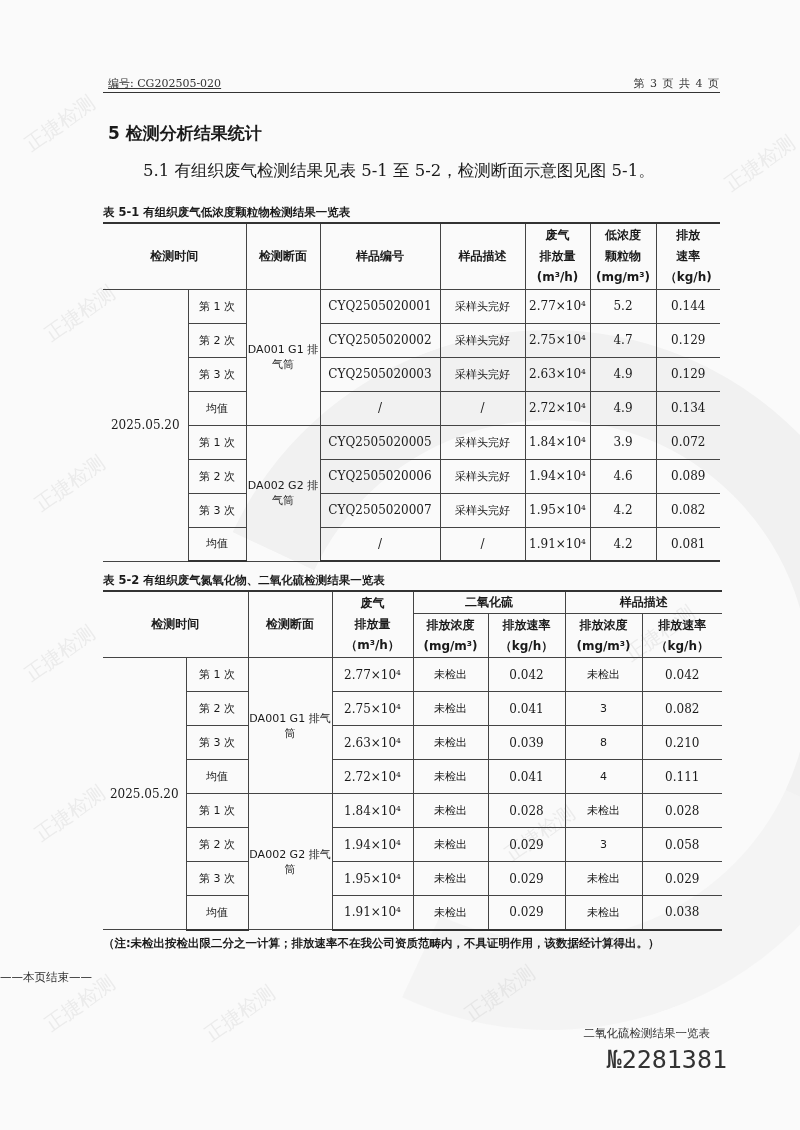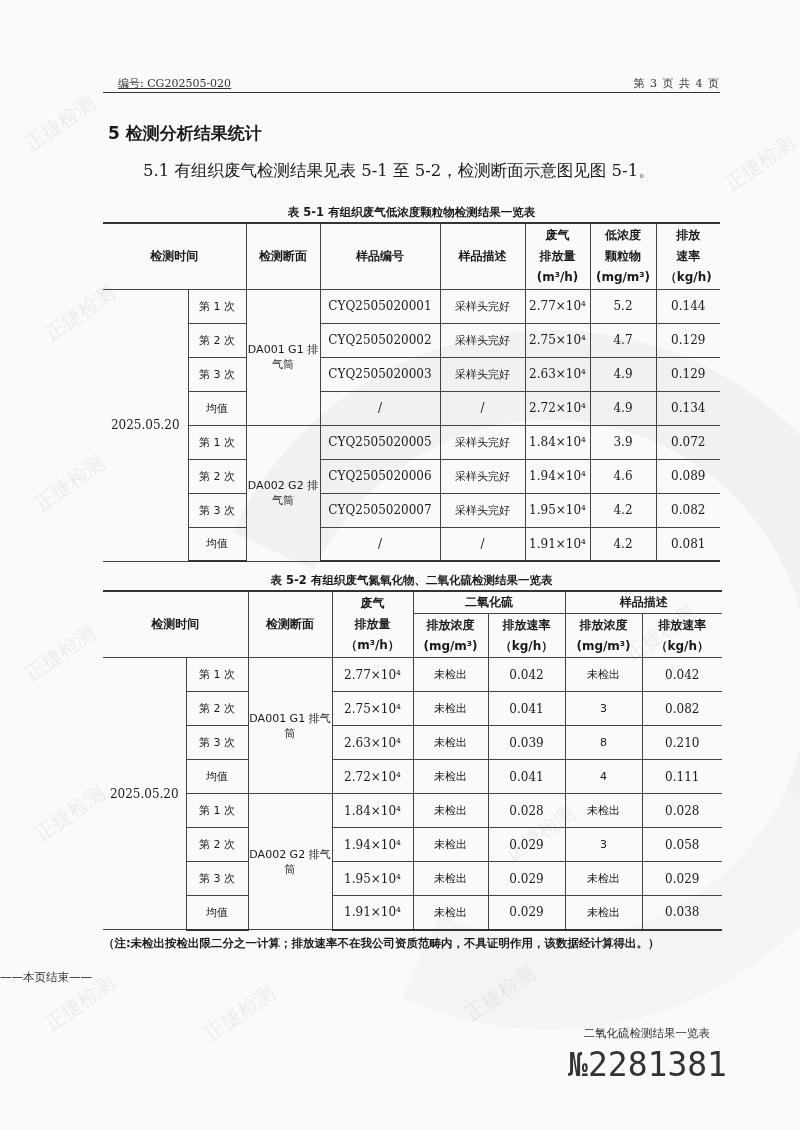--- a/index.html
+++ b/index.html
@@ -5,37 +5,37 @@
   html, body { margin:0; padding:0; }
   body {
     width:800px; height:1130px; position:relative; overflow:hidden;
     background:#fafafa; color:#1a1a1a;
     font-family:"DejaVu Serif","Liberation Serif",serif;
   }
   .wm { position:absolute; color:rgba(180,180,180,0.22); font-family:"DejaVu Sans",sans-serif; font-size:20px; transform:rotate(-35deg); pointer-events:none; }
   .big-wm { position:absolute; left:200px; top:330px; width:520px; height:520px; border-radius:50%;
     border:90px solid rgba(200,200,200,0.18); border-left-color:transparent; border-bottom-color:rgba(200,200,200,0.10); transform:rotate(-20deg); pointer-events:none; }
   .header { position:absolute; left:103px; top:76px; width:617px; height:16px; border-bottom:1.5px solid #333; font-size:11px; color:#333; }
-  .header .left { position:absolute; left:15px; top:0; text-decoration:underline; }
+  .header .left { position:absolute; left:5px; top:0; text-decoration:underline; }
   .header .right { position:absolute; right:0; top:0; letter-spacing:1px; }
   .section-title { position:absolute; left:108px; top:122px; font-family:"DejaVu Sans",sans-serif; font-weight:bold; font-size:17px; }
   .intro { position:absolute; left:143px; top:160px; font-size:16.5px; }
-  .caption { position:absolute; font-family:"DejaVu Sans",sans-serif; font-weight:bold; font-size:11.5px; text-align:center; width:617px; left:103px; }
+  .caption { position:absolute; font-family:"DejaVu Sans",sans-serif; font-weight:bold; font-size:11.5px; text-align:left; width:617px; left:103px; }
   table { position:absolute; border-collapse:collapse; font-size:12px; table-layout:fixed; }
   table td, table th { border:1px solid #444; text-align:center; vertical-align:middle; padding:0; }
   table th { font-family:"DejaVu Sans",sans-serif; font-weight:bold; font-size:12px; line-height:21px; }
   table tr:first-child th { border-top:2px solid #333; }
   table tr:last-child td { border-bottom:2px solid #333; }
   table td:first-child, table th:first-child { border-left:none;text-align:center; }
   table td:last-child, table th:last-child { border-right:none; }
   .cjk { font-family:"DejaVu Sans",sans-serif; font-size:11px; }
   .note { position:absolute; left:103px; top:934px; width:620px; font-family:"DejaVu Sans",sans-serif; font-weight:bold; font-size:11.5px; line-height:19px; }
   .end { position:absolute; left:0; width:800px; top:970px; text-align:left; font-family:"DejaVu Sans",sans-serif; font-size:11.5px; color:#333; }
   .company { position:absolute; right:90px; top:1026px; font-family:"DejaVu Sans",sans-serif; font-size:11.5px; color:#333; }
-  .serial { position:absolute; right:73px; top:1045px; font-family:"DejaVu Sans Mono",monospace; font-size:33px; color:#333; }
+  .serial { position:absolute; right:73px; top:1045px; font-family:"DejaVu Sans Mono",monospace; font-size:25px; color:#333; }
 </style>
 </head>
 <body>
 
 <div class="big-wm"></div>
 <div class="wm" style="left:20px;top:110px">正捷检测</div>
 <div class="wm" style="left:40px;top:300px">正捷检测</div>
 <div class="wm" style="left:30px;top:470px">正捷检测</div>
 <div class="wm" style="left:20px;top:640px">正捷检测</div>
 <div class="wm" style="left:30px;top:800px">正捷检测</div>

